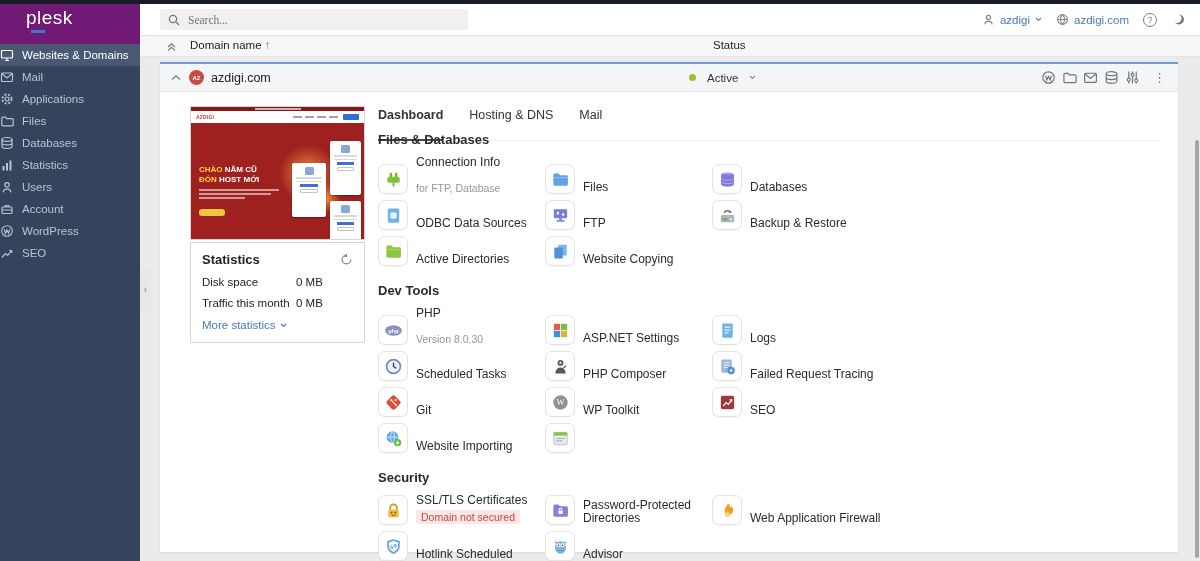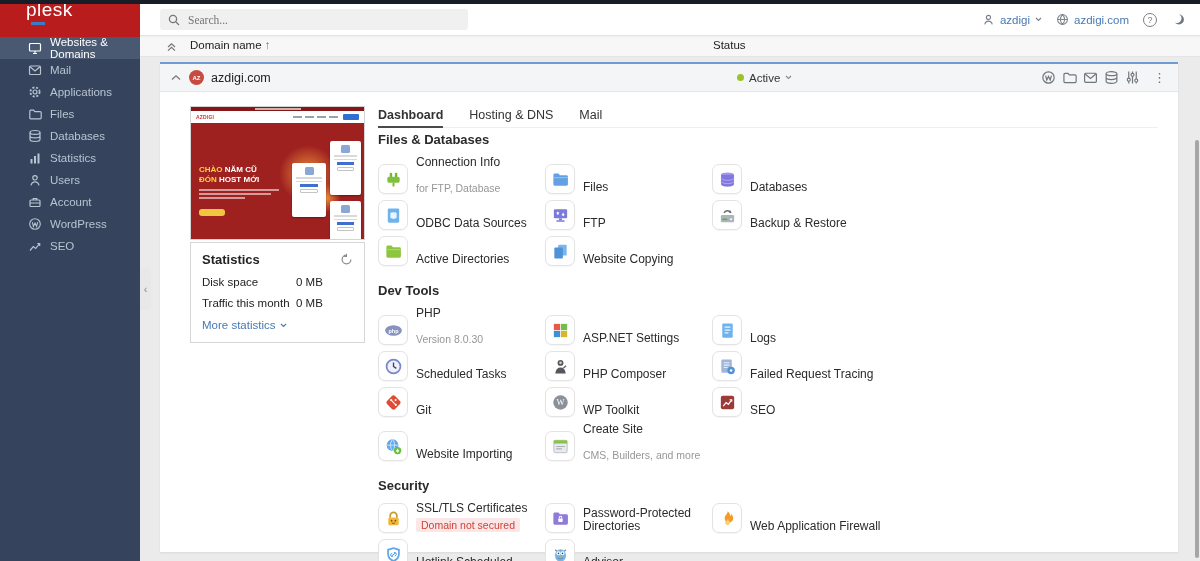--- a/index.html
+++ b/index.html
@@ -3,24 +3,24 @@
 <meta charset="utf-8">
 <style>
   html,body{margin:0;padding:0}
   body{width:1200px;height:561px;position:relative;overflow:hidden;background:#ebebec;
        font-family:"Liberation Sans","DejaVu Sans",sans-serif;}
   svg{display:block}
   
   .top-strip{position:absolute;left:0;top:0;width:1200px;height:4px;background:#171c26;z-index:30}
   
   .sidebar{position:absolute;left:0;top:0;width:140px;height:561px;background:#35445c;z-index:20}
-  .logo{height:37px;background:#b91c1c;padding:0 0 0 26px;box-sizing:border-box}
+  .logo{height:44px;background:#701a75;padding:8px 0 0 26px;box-sizing:border-box}
   .logo-text{color:#fff;font-size:19px;letter-spacing:.5px;line-height:19px}
   .logo-bar{width:14px;height:3px;background:#3b7dc4;margin:3px 0 0 5px}
-  .sitem{height:22px;display:flex;align-items:center;gap:8px;padding-left:28px;color:#b9c4d2;
+  .sitem{height:22px;display:flex;align-items:center;gap:8px;padding-left:0;color:#b9c4d2;
          font-size:11.5px;cursor:pointer}
   .sitem.active{background:#4a5972;color:#fff}
   .sicon{width:14px;height:14px;display:inline-flex;flex:none}
   
   .topbar{position:absolute;left:140px;top:4px;width:1060px;height:32px;background:#fff;
           border-bottom:1px solid #e2e2e2;box-sizing:border-box;z-index:5;box-shadow:0 1px 2px rgba(0,0,0,.04)}
   .search{position:absolute;left:20px;top:5px;width:308px;height:21px;background:#f0f0f1;
           border-radius:3px;display:flex;align-items:center;padding:0 8px;gap:6px;box-sizing:border-box}
   .search input{background:transparent;border:none;outline:none;font-size:11.5px;color:#555;width:100%;
           font-family:Liberation Serif, serif}
@@ -43,21 +43,21 @@
           border-radius:2px;z-index:40;cursor:pointer}
   
   .card{position:absolute;left:160px;top:62px;width:1018px;height:490px;background:#fff;
         border-top:2px solid #6f9bd0;box-shadow:0 1px 2px rgba(0,0,0,.08);box-sizing:border-box;z-index:4}
   .card-header{height:27px;background:#f4f5f6;border-bottom:1px solid #e5e5e5;position:relative;
         display:flex;align-items:center}
   .ch-chevron{margin-left:11px;cursor:pointer}
   .favicon{width:15px;height:15px;border-radius:50%;background:#c94a41;color:#fff;font-size:6px;
         font-weight:bold;display:flex;align-items:center;justify-content:center;margin-left:8px;flex:none}
   .ch-domain{margin-left:7px;font-size:12.5px;color:#222}
-  .ch-status{position:absolute;left:577px;display:flex;align-items:center;gap:5px;font-size:11.5px;
+  .ch-status{position:absolute;left:529px;display:flex;align-items:center;gap:11px;font-size:11.5px;
         color:#333;cursor:pointer}
   .dot{width:7px;height:7px;border-radius:50%;background:#9ac22a}
   .ch-icons{position:absolute;right:12px;display:flex;align-items:center;gap:6px;color:#70757d}
   .ch-icons .hicon{cursor:pointer;display:flex}
   .kebab{font-size:13px;color:#70757d;margin-left:7px;cursor:pointer;line-height:13px}
   
   .preview{position:absolute;left:30px;top:42px;width:175px;height:134px;border:1px solid #d4d4d4;
         background:#9e2120;overflow:hidden;box-sizing:border-box;cursor:pointer}
   .pv-topstrip{height:4px;background:#851716;display:flex;align-items:center;justify-content:center}
   .pv-topstrip div{width:46px;height:1.5px;background:rgba(255,255,255,.65)}
@@ -83,21 +83,21 @@
         background:#fff;padding:9px 11px 11px}
   .stats-title-row{display:flex;justify-content:space-between;align-items:center}
   .stats-title{font-size:13px;font-weight:bold;color:#232323}
   .stat-row{display:flex;margin-top:9px;font-size:11.5px;color:#222}
   .stat-label{width:94px;flex:none}
   .more{margin-top:10px;color:#4779b3;font-size:11.5px;display:flex;gap:4px;align-items:center;cursor:pointer}
   .refresh{cursor:pointer}
   
   .tabs{position:absolute;left:218px;top:44px;width:780px;display:flex;gap:26px;font-size:12.5px;
         color:#333;border-bottom:1px solid #efefef}
-  .tab{padding-bottom:4px;cursor:pointer;margin-bottom:-1px}
+  .tab{padding-bottom:17px;cursor:pointer;margin-bottom:-1px}
   .tab.active{font-weight:bold;border-bottom:2px solid #4a4a4a}
   
   .sections{position:absolute;left:218px;top:68px;width:784px}
   .sec-title{font-size:13px;font-weight:bold;color:#2a2a2a;margin:0 0 9px}
   .section + .section{margin-top:17px}
   .tool-grid{display:grid;grid-template-columns:167px 167px 1fr;row-gap:6px}
   .tool{min-height:30px;display:flex;align-items:flex-end;gap:8px;cursor:pointer}
   .tbtn{width:30px;height:30px;border:1px solid #e3e3e4;border-radius:7px;background:#fff;display:flex;
         align-items:center;justify-content:center;flex:none;box-shadow:0 1px 1px rgba(0,0,0,.04);box-sizing:border-box}
   .t1{font-size:12px;color:#2b2b2b;display:block;line-height:13px}
@@ -631,24 +631,20 @@
             </span>
         </div>
         <div class="tool">
           <span class="tbtn">
               <svg viewBox="0 0 20 20" width="19" height="19">
                 <rect x="3" y="3.5" width="14" height="13" rx="1.4" fill="#e8eaec" stroke="#b9bfc6" stroke-width="1"></rect>
                 <rect x="3" y="3.5" width="14" height="3.4" fill="#8bc34a"></rect>
                 <path d="M5.5 10h9M5.5 12.5h6" stroke="#aab1b9" stroke-width="1.2"></path>
               </svg>
             </span>
-          <span>
-              <span class="t1">Create Site</span>
-              <span class="t2">CMS, Builders, and more</span>
-            </span>
         </div>
       </div>
     </div>
 
     <div class="section">
       <div class="sec-title">Security</div>
       <div class="tool-grid">
         <div class="tool">
           <span class="tbtn">
               <svg viewBox="0 0 20 20" width="19" height="19">

